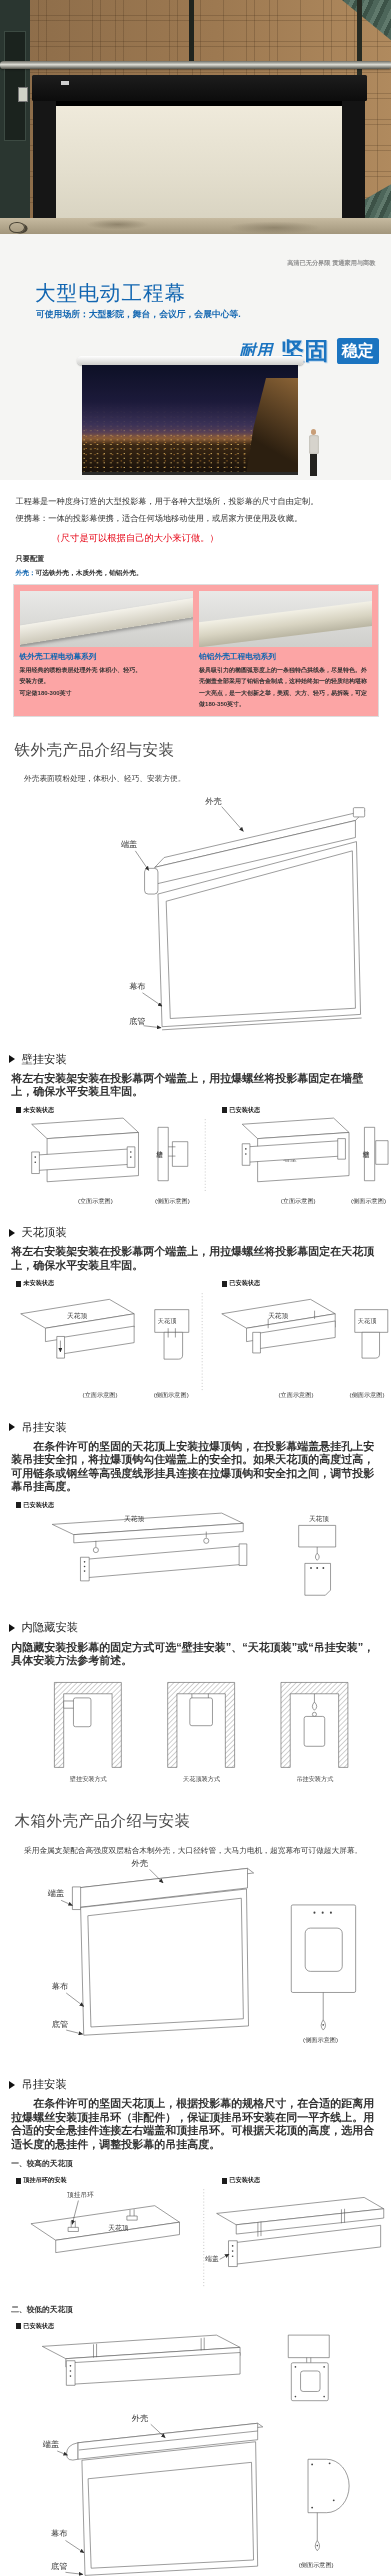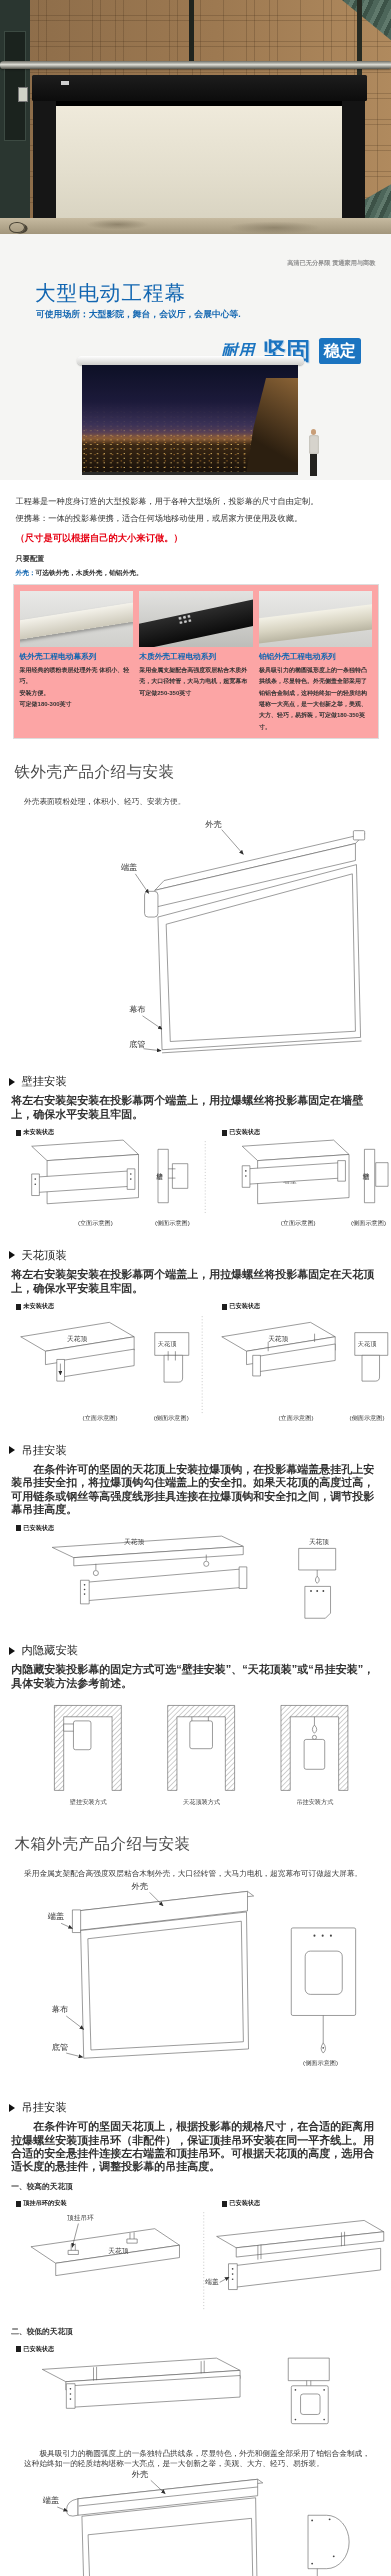--- a/index.html
+++ b/index.html
@@ -41,21 +41,21 @@
     box-shadow:3.1px 1px 0 -0.5px #4a4436;}
   
   .banner{position:relative;height:246px;background:#f5f5f3;overflow:hidden;}
   .banner::before{content:"";position:absolute;inset:0;background:
     radial-gradient(134px 103px at 12% 75%, #e7e7e2, transparent 70%),
     radial-gradient(165px 124px at 70% 30%, #ececе8, transparent 70%),
     radial-gradient(165px 124px at 72% 32%, #ecece8, transparent 70%);}
   .tagline{position:absolute;top:25px;right:16.5px;font-size:6.2px;font-weight:bold;color:#8d8d8d;}
   .btitle{position:absolute;left:35px;top:45px;font-size:20.6px;font-weight:normal;color:#1266b1;letter-spacing:1px;}
   .bsub{position:absolute;left:36px;top:75px;font-size:8.8px;font-weight:bold;color:#1266b1;}
-  .badges{position:absolute;right:31px;top:101px;display:flex;align-items:center;gap:8.2px;}
+  .badges{position:absolute;right:13px;top:101px;display:flex;align-items:center;gap:8.2px;}
   .bdg0{font-size:16.5px;font-weight:bold;font-style:italic;color:#1b74c0;}
   .bdg1{font-size:24px;font-weight:bold;color:#1b74c0;text-shadow:1px 1px 0 #bcd6ec;}
   .bdg2{font-size:16px;font-weight:bold;color:#fff;background:#1b74c0;border-radius:2.6px;padding:2.1px 5.2px;}
   .render{position:absolute;left:77px;top:122px;width:242px;height:122px;}
   .render .rbar{position:absolute;left:0;top:0;width:227px;height:8.8px;border-radius:4.6px;
      background:linear-gradient(180deg,#ffffff,#cfcfcc);box-shadow:0 1px 1.5px rgba(0,0,0,.25);}
   .render .rscreen{position:absolute;left:5.2px;top:8.8px;width:216px;height:108px;overflow:hidden;background:
      repeating-radial-gradient(circle at 2.1px 1.5px, rgba(255,214,120,.85) 0 0.5px, transparent 0.8px 100%) 0 0/6.7px 4.6px,
      repeating-radial-gradient(circle at 4.1px 3.1px, rgba(255,170,60,.6) 0 0.5px, transparent 0.8px 100%) 0 0/8.8px 6.2px,
      linear-gradient(180deg,#0d1026 0%,#1d1a3c 32%,#3a3156 52%,#5c4261 62%,#8a5c38 68%,#3a2713 74%,#17100a 100%);}
@@ -65,21 +65,21 @@
      background:linear-gradient(210deg,#8a6336,#2c1f10 70%);
      clip-path:polygon(38% 0,100% 0,100% 100%,0 100%,14% 52%);}
   .render .rbase{position:absolute;left:5.2px;top:116px;width:216px;height:3.1px;background:#2b2b29;}
   .person{position:absolute;left:230px;top:73px;width:13.4px;height:47px;}
   .person .head{position:absolute;left:4.1px;top:0;width:5.2px;height:5.7px;border-radius:50%;background:#c89e78;}
   .person .torso{position:absolute;left:1.5px;top:5.7px;width:10.3px;height:19.6px;border-radius:2.6px;background:#d6d3cc;box-shadow:inset 0 0 2.1px #a9a69e;}
   .person .legs{position:absolute;left:3.1px;top:25px;width:7.2px;height:21.6px;background:#23221f;}
   
   .intro{padding:15.5px 14.4px 0 15.5px;}
   .intro p{margin:0 0 5.2px 0;font-size:8.2px;line-height:12.4px;color:#333;}
-  .intro .red{color:#e60012;font-weight:bold;font-size:9.3px;margin-top:6.2px;}
+  .intro .red{color:#e60012;font-weight:normal;font-size:9.3px;margin-top:6.2px;margin-left:36px;}
   .cfg{margin:9.3px 0 1px 0 !important;color:#1266b1;font-weight:bold;font-size:7.2px !important;}
   .shell{font-size:6.7px !important;font-weight:bold;}
   .shell .lab{color:#1266b1;}
   .prodbox{margin:5.2px 13.4px 0 13.4px;border:0.5px solid #ddd;background:#fca5a5;display:flex;gap:6.2px;padding:5.2px;}
   .pcol{flex:1;min-width:0;}
   .pimg{height:56px;position:relative;overflow:hidden;background:linear-gradient(180deg,#e9e9e7,#cfcfcb);}
   .pimg .bar{position:absolute;left:-12%;top:36%;width:130%;height:34%;transform:rotate(-9deg);}
   .pimg.iron .bar{background:linear-gradient(180deg,#f4f2ea,#cdc9ba);box-shadow:0 2.1px 3.1px rgba(0,0,0,.3);}
   .pimg.wood{background:linear-gradient(180deg,#e2e2e0,#bdbdb9);}
   .pimg.wood .bar{background:linear-gradient(180deg,#2c2c2c,#0b0b0b);height:46%;transform:rotate(-12deg) skewX(-8deg);}
@@ -181,28 +181,20 @@
     <div class="pcol">
       <div class="pimg iron">
           <div class="bar"></div>
         </div>
       <p class="ptitle">铁外壳工程电动幕系列</p>
       <p class="ptext">采用经典的喷粉表层处理外壳 体积小、轻巧。</p>
       <p class="ptext">安装方便。</p>
       <p class="ptext">可定做180-300英寸</p>
     </div>
     <div class="pcol">
-      <div class="pimg wood">
-          <div class="bar"></div>
-          <div class="dots"></div>
-        </div>
-      <p class="ptitle">木质外壳工程电动系列</p>
-      <p class="ptext">采用金属支架配合高强度双层粘合木质外壳，大口径转管，大马力电机，超宽幕布可定做250-350英寸</p>
-    </div>
-    <div class="pcol">
       <div class="pimg alu">
           <div class="bar"></div>
         </div>
       <p class="ptitle">铂铝外壳工程电动系列</p>
       <p class="ptext">极具吸引力的椭圆弧形度上的一条独特凸拱线条，尽显特色。外壳侧盖全部采用了铂铝合金制成，这种始终如一的轻质结构堪称一大亮点，是一大创新之举，美观、大方、轻巧，易拆装，可定做180-350英寸。</p>
     </div>
   </section>
 
   <h2 class="sec-h1">铁外壳产品介绍与安装</h2>
   <p class="sec-intro">外壳表面喷粉处理，体积小、轻巧、安装方便。</p>
@@ -470,21 +462,20 @@
     <line class="ln" x1="596" y1="52" x2="596" y2="62"></line>
       <line class="ln" x1="604" y1="52" x2="604" y2="62"></line>
     <rect class="fl" x="566" y="62" width="72" height="74" rx="3"></rect>
     <rect class="ln" x="584" y="78" width="38" height="40" rx="5"></rect>
     <circle class="dot" cx="574" cy="70" r="1.6"></circle>
       <circle class="dot" cx="630" cy="70" r="1.6"></circle>
       <circle class="dot" cx="574" cy="128" r="1.6"></circle>
       <circle class="dot" cx="630" cy="128" r="1.6"></circle>
   </svg>
 
-  <p class="sec-intro ind" style="text-indent:2em">极具吸引力的椭圆弧度上的一条独特凸拱线条，尽显特色，外壳和侧盖全部采用了铂铝合金制成，这种始终如一的轻质结构堪称一大亮点，是一大创新之举，美观、大方、轻巧、易拆装。</p>
 
   <svg viewBox="0 0 760 360" width="392" height="185">
     <polygon class="fl" points="150,58 500,20 510,27 160,65"></polygon>
     <polygon class="fl" points="150,58 500,20 500,52 150,90"></polygon>
     <line class="ln" x1="152" y1="72" x2="500" y2="35"></line>
     <path class="fl" d="M150,58 q-22,4 -22,22 q0,16 22,10 z"></path>
     <polygon class="fl" points="158,92 496,56 500,298 164,316"></polygon>
     <polygon class="ln" points="170,128 488,96 492,286 176,302"></polygon>
     <text class="big" x="255" y="16">外壳</text>
     <path class="ld" marker-end="url(#arr)" d="M292,22 L320,48"></path>

